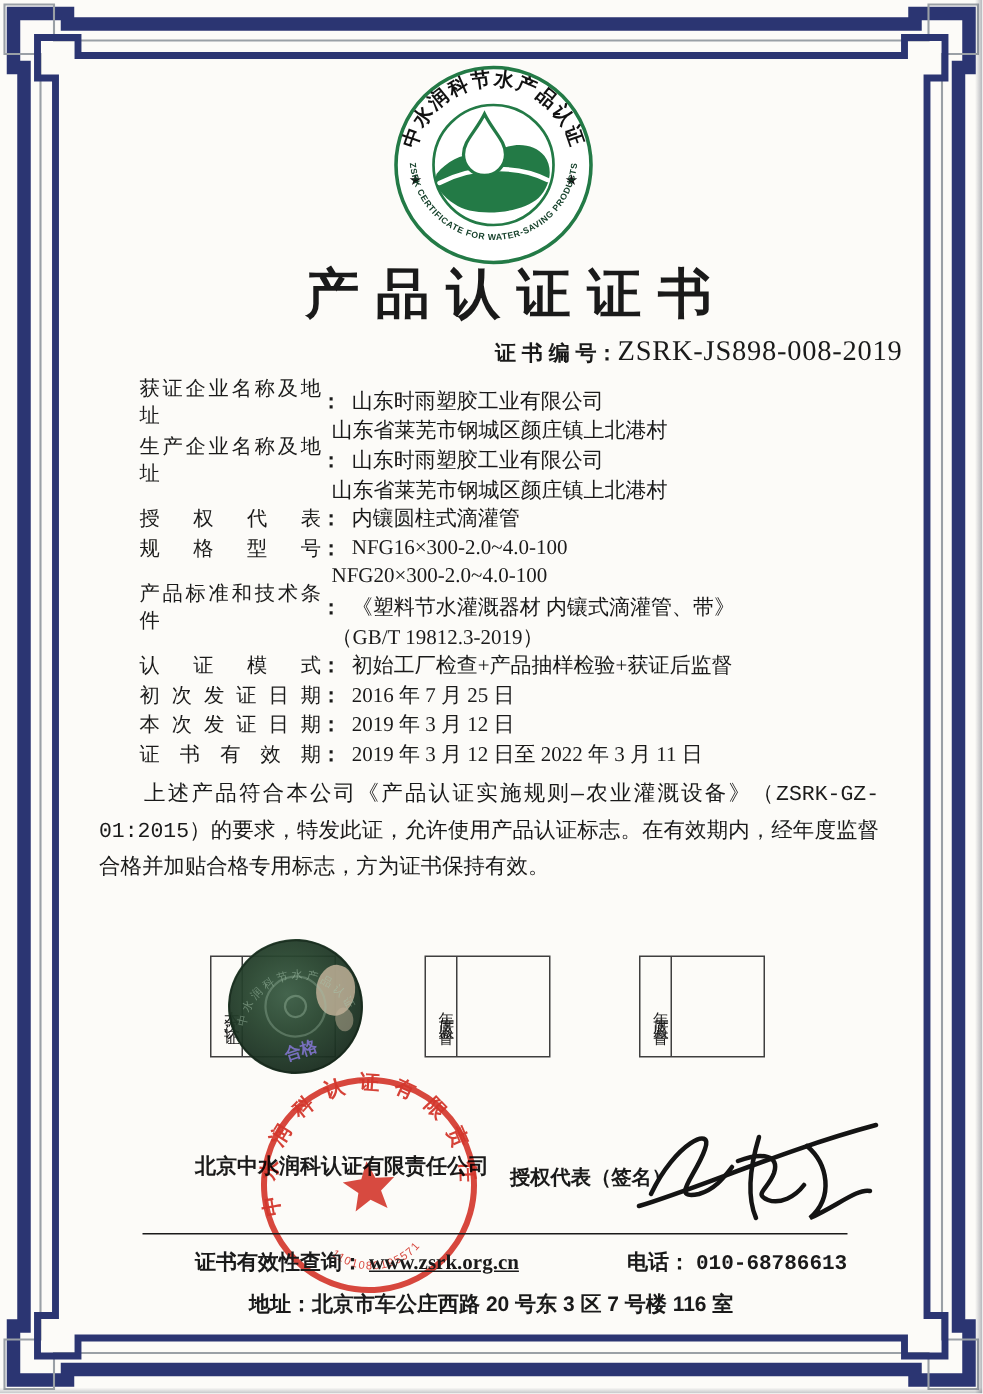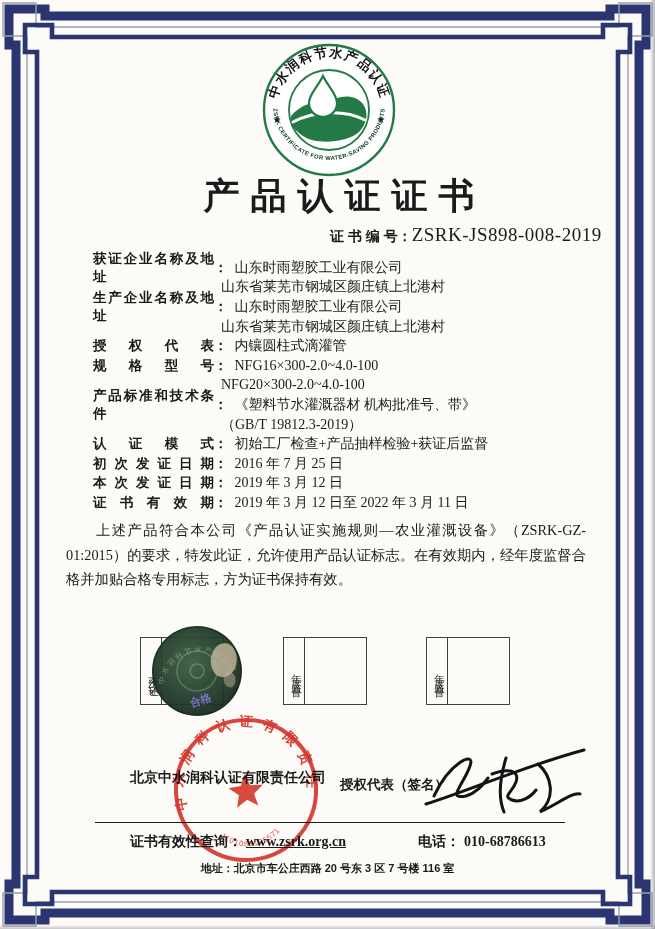--- a/index.html
+++ b/index.html
@@ -15,44 +15,44 @@
   .shadow-b{position:absolute;bottom:0;left:0;width:100%;height:4px;
             background:linear-gradient(to bottom,rgba(0,0,0,0),rgba(90,95,110,.35));}
   .logo{left:261px;top:42px;width:136px;height:136px;}
   .title{left:0;right:0;top:174px;text-align:center;font-size:36px;font-weight:bold;
          letter-spacing:11px;text-indent:11px;line-height:44px;margin-left:23px;}
   .certno{left:330px;top:224px;white-space:nowrap;}
   .certno .cl{font-size:14px;font-weight:bold;}
   .certno .cv{font-size:19px;font-family:"Liberation Serif",serif;letter-spacing:.5px;}
   .fields{left:93px;top:258px;width:490px;}
   .row{display:flex;align-items:center;height:19.6px;}
-  .lbl{display:block;width:121px;font-size:13.5px;font-weight:bold;
+  .lbl{display:block;width:121px;font-size:13.5px;font-weight:normal;
        text-align:justify;text-align-last:justify;text-justify:inter-character;}
   .colon{font-size:13.5px;font-weight:bold;}
   .val{margin-left:7px;font-size:14px;font-family:"Liberation Serif",serif;white-space:nowrap;}
   .para{left:66px;top:518px;width:520px;font-size:14.3px;line-height:24.6px;
-        text-align:justify;text-indent:2.1em;font-family:Liberation Serif, serif;}
+        text-align:justify;text-indent:2.1em;font-family:Liberation Mono, monospace;}
   .sbox{top:637px;width:82px;height:66px;border:1.5px solid #3f3f3f;display:flex;background:transparent;}
   .sbox .vlabel{width:20px;border-right:1.5px solid #3f3f3f;writing-mode:vertical-rl;
         text-orientation:upright;font-size:10.5px;letter-spacing:4px;padding-top:5px;
         display:flex;justify-content:center;}
   .sbox .cell{flex:1;}
   .green-stamp{left:148px;top:622px;width:98px;height:98px;}
   .red-stamp{left:170px;top:714px;width:152px;height:152px;mix-blend-mode:multiply;opacity:.92;}
   .signature{left:420px;top:736px;width:170px;height:88px;}
   .org{left:130px;top:769px;font-size:14px;font-weight:600;}
   .approval{left:130px;top:794px;font-size:13.5px;font-weight:600;}
   .approval .latin{font-family:"Liberation Serif",serif;font-weight:bold;}
   .rep{left:340px;top:776px;font-size:13.5px;font-weight:600;}
   .rule{left:95px;top:822px;width:470px;border-top:1.6px solid #1a1a1a;height:0;}
   .query{left:130px;top:833px;font-size:14px;font-weight:bold;}
   .query .url{font-family:"Liberation Serif",serif;text-decoration:underline;margin-left:4px;}
   .tel{left:418px;top:833px;font-size:14px;font-weight:bold;}
-  .tel .num{font-family:Liberation Serif, serif;margin-left:4px;}
-  .addr{left:0;right:0;top:861px;text-align:center;font-size:11px;font-weight:bold;}
+  .tel .num{font-family:Liberation Mono, monospace;margin-left:4px;}
+  .addr{left:0;right:0;top:861px;text-align:center;font-size:14px;font-weight:bold;}
 </style>
 </head>
 <body>
 
 <div class="page">
 
   <svg class="frame" width="655" height="929" viewBox="0 0 655 929">
     <path d="M 45 16 H 610 V 9 H 646 V 45 H 639 V 884 H 646 V 920 H 610 V 913 H 45 V 920 H 9 V 884 H 16 V 45 H 9 V 9 H 45 Z" fill="none" stroke="#2b3572" stroke-width="9"></path>
     <path d="M 36 27 H 619 V 3 H 652 V 36 H 628 V 893 H 652 V 926 H 619 V 902 H 36 V 926 H 3 V 893 H 27 V 36 H 3 V 3 H 36 Z" fill="none" stroke="#9aa0a6" stroke-width="1.4"></path>
     <path d="M 52 37 H 603 V 25 H 630 V 52 H 618 V 877 H 630 V 904 H 603 V 892 H 52 V 904 H 25 V 877 H 37 V 52 H 25 V 25 H 52 Z" fill="none" stroke="#2b3572" stroke-width="4.6"></path>
@@ -116,21 +116,21 @@
         <span class="val">NFG16×300-2.0~4.0-100</span>
       </div>
     <div class="row">
         <span class="lbl"></span>
         <span class="colon"></span>
         <span class="val">NFG20×300-2.0~4.0-100</span>
       </div>
     <div class="row">
         <span class="lbl">产品标准和技术条件</span>
         <span class="colon">：</span>
-        <span class="val">《塑料节水灌溉器材 机构批准号、带》</span>
+        <span class="val">《塑料节水灌溉器材 内镶式滴灌管、带》</span>
       </div>
     <div class="row">
         <span class="lbl"></span>
         <span class="colon"></span>
         <span class="val">（GB/T 19812.3-2019）</span>
       </div>
     <div class="row">
         <span class="lbl">认证模式</span>
         <span class="colon">：</span>
         <span class="val">初始工厂检查+产品抽样检验+获证后监督</span>

